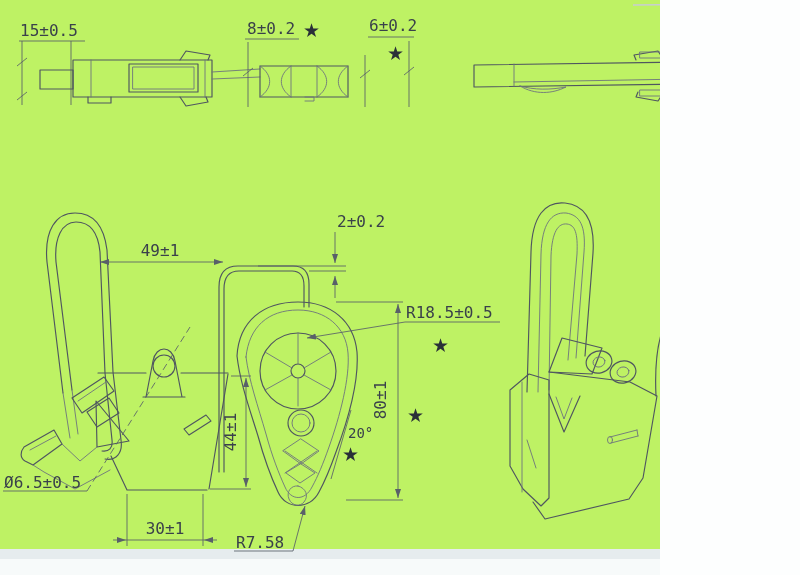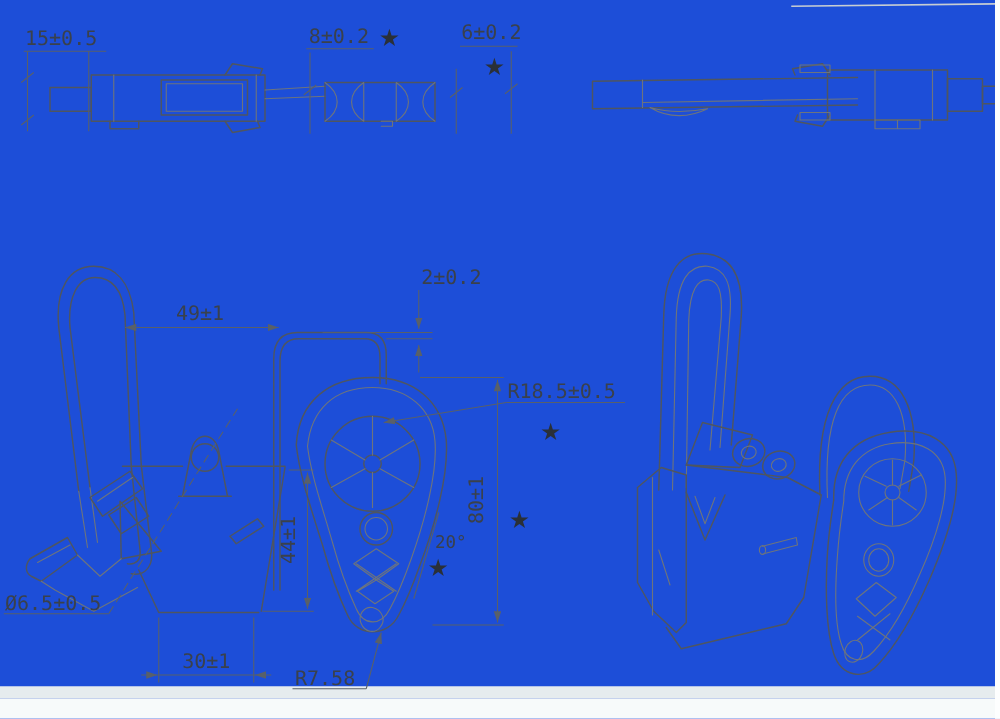--- a/index.html
+++ b/index.html
@@ -1,16 +1,16 @@
 <!DOCTYPE html>
 <html><head>
 <meta charset="utf-8">
 <style>
   html,body{margin:0;padding:0;background:#fdfefe;}
-  .canvas{position:relative;width:796px;height:575px;background:#1d4ed8;overflow:hidden;}
+  .canvas{position:relative;width:660px;height:575px;background:#bef264;overflow:hidden;}
   svg{position:absolute;inset:0;}
   .p{stroke:#4f5660;stroke-width:1.15;fill:none;stroke-linejoin:round;stroke-linecap:round;}
   .p2{stroke:#6d747d;stroke-width:0.9;fill:none;stroke-linejoin:round;stroke-linecap:round;}
   .d{stroke:#596069;stroke-width:0.85;fill:none;}
   .dash{stroke-dasharray:7 4;}
   .dim{font:16px "DejaVu Sans Mono", monospace;fill:#3a414b;}
   .dimsm{font:14px "DejaVu Sans Mono", monospace;fill:#3a414b;}
   .star{font:19px "DejaVu Sans", sans-serif;fill:#2a3038;}
   text{user-select:none;}
 </style>

